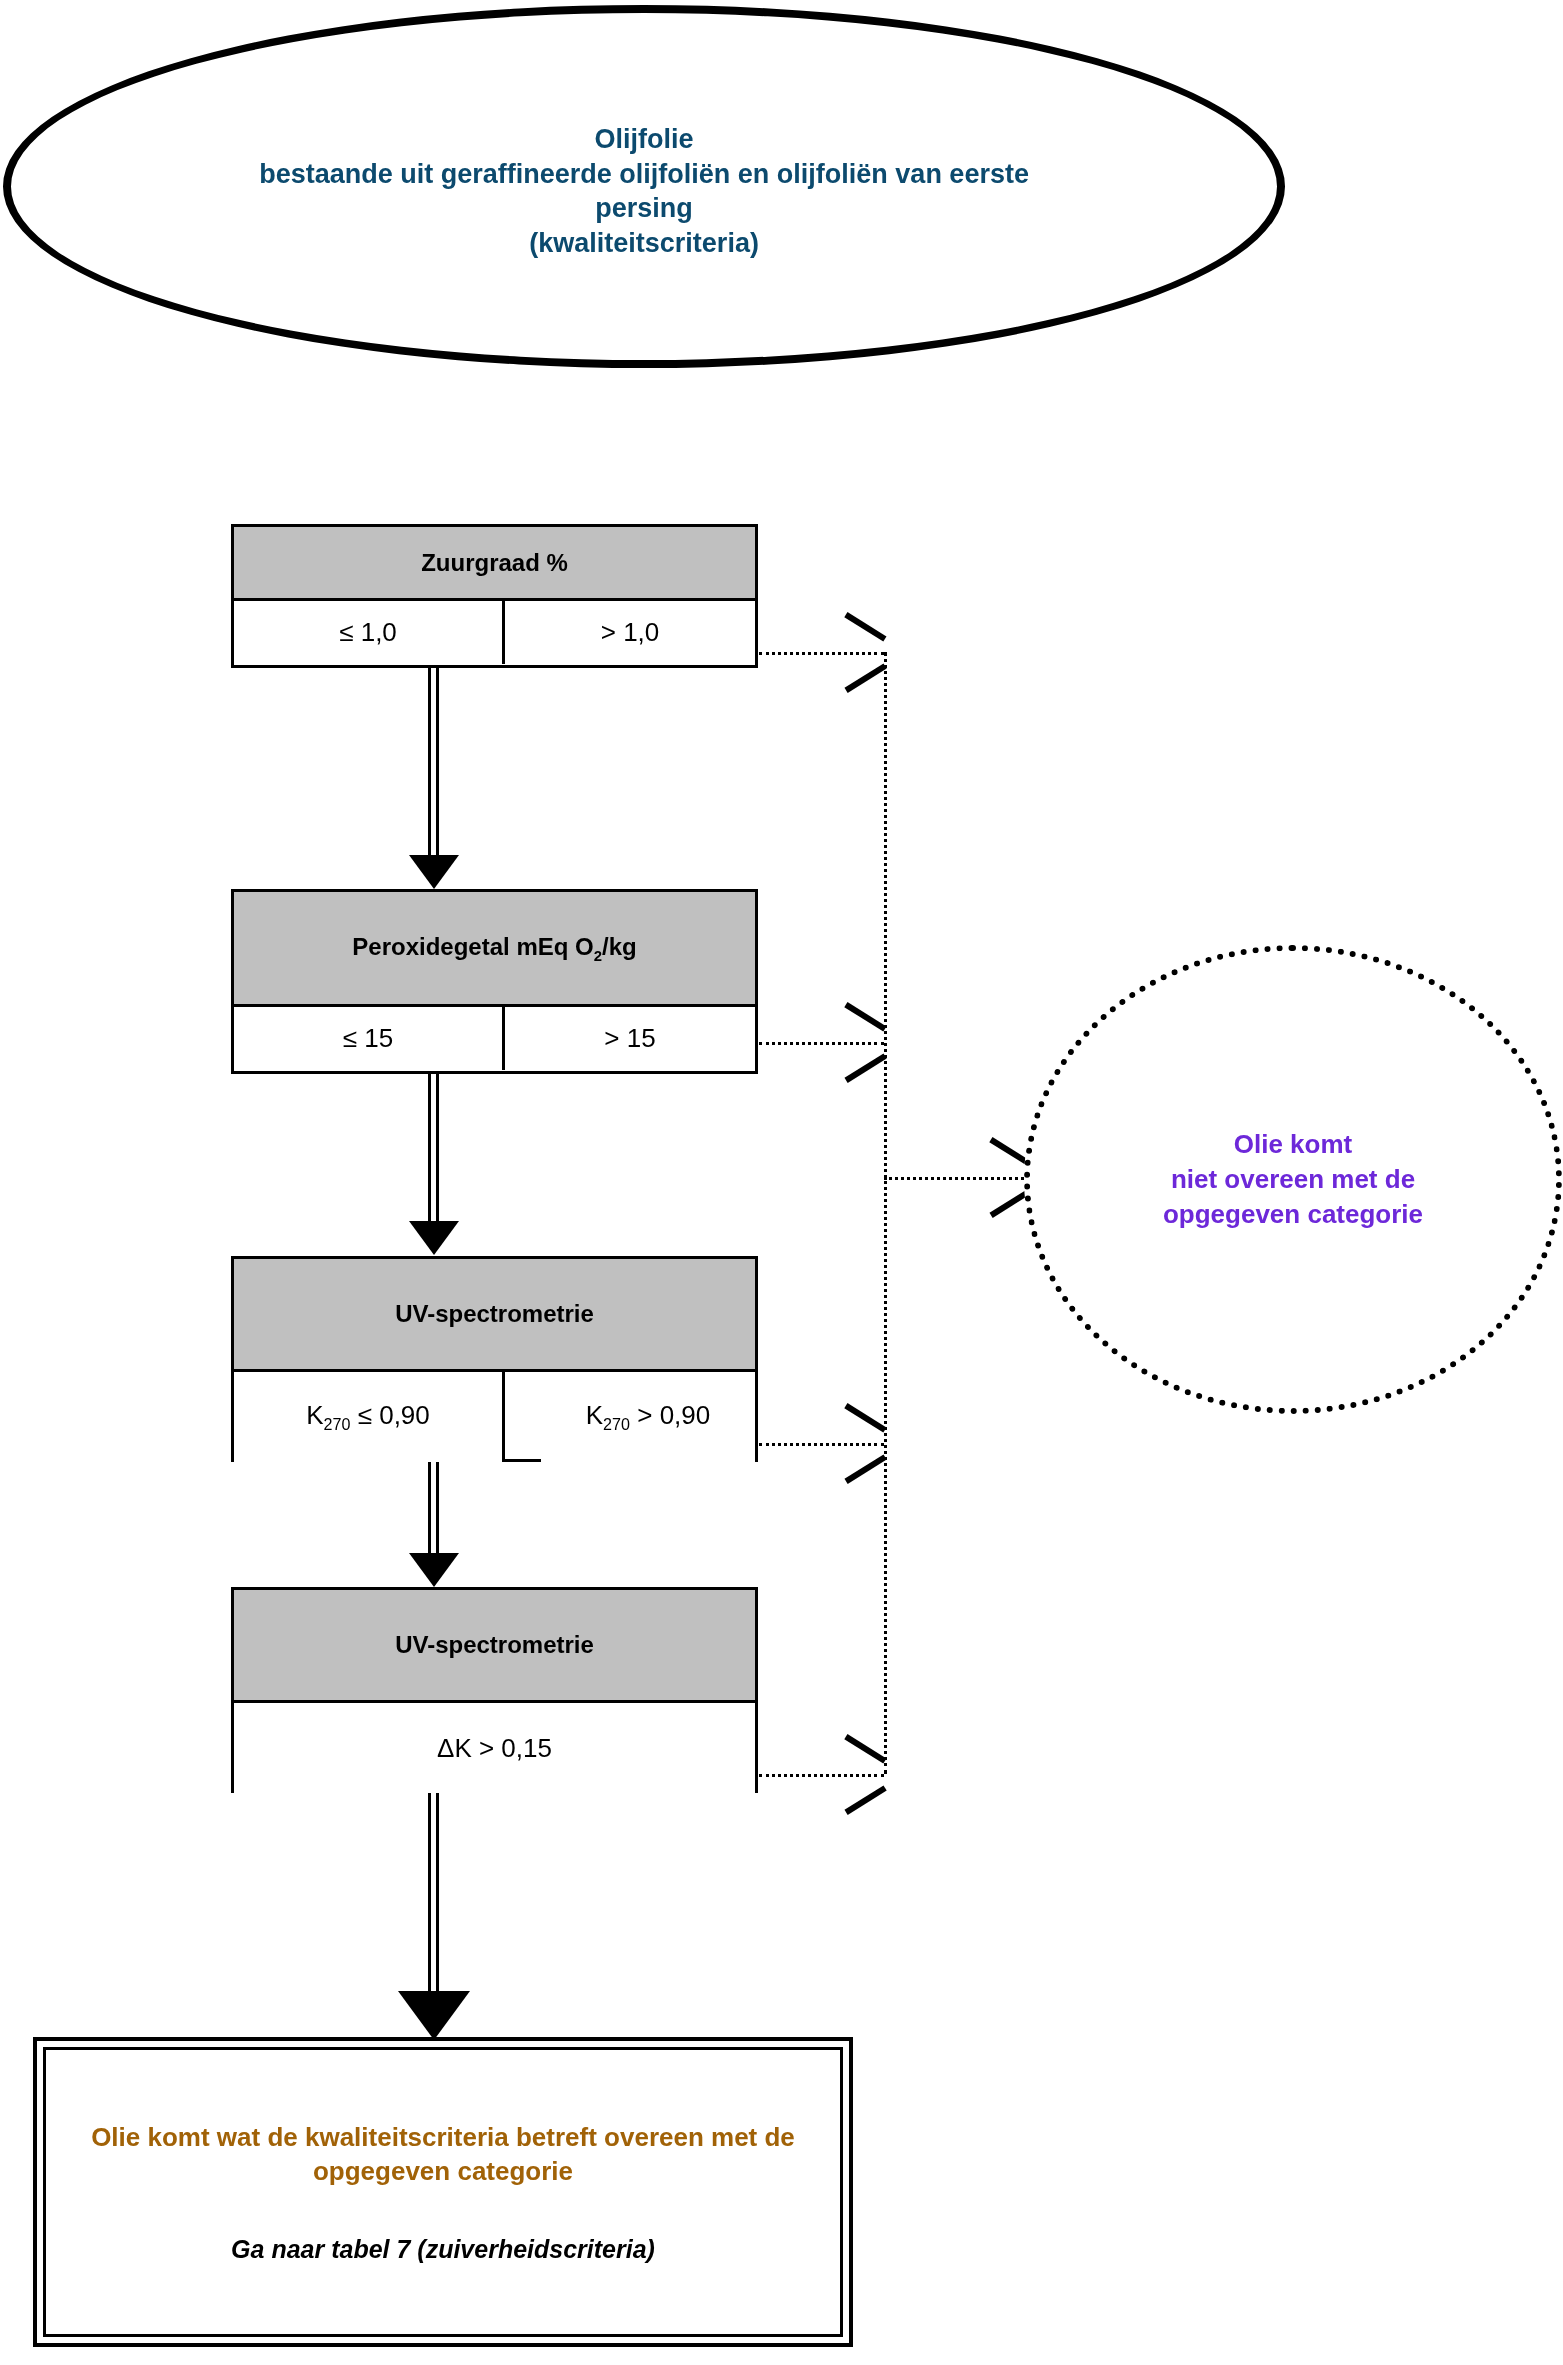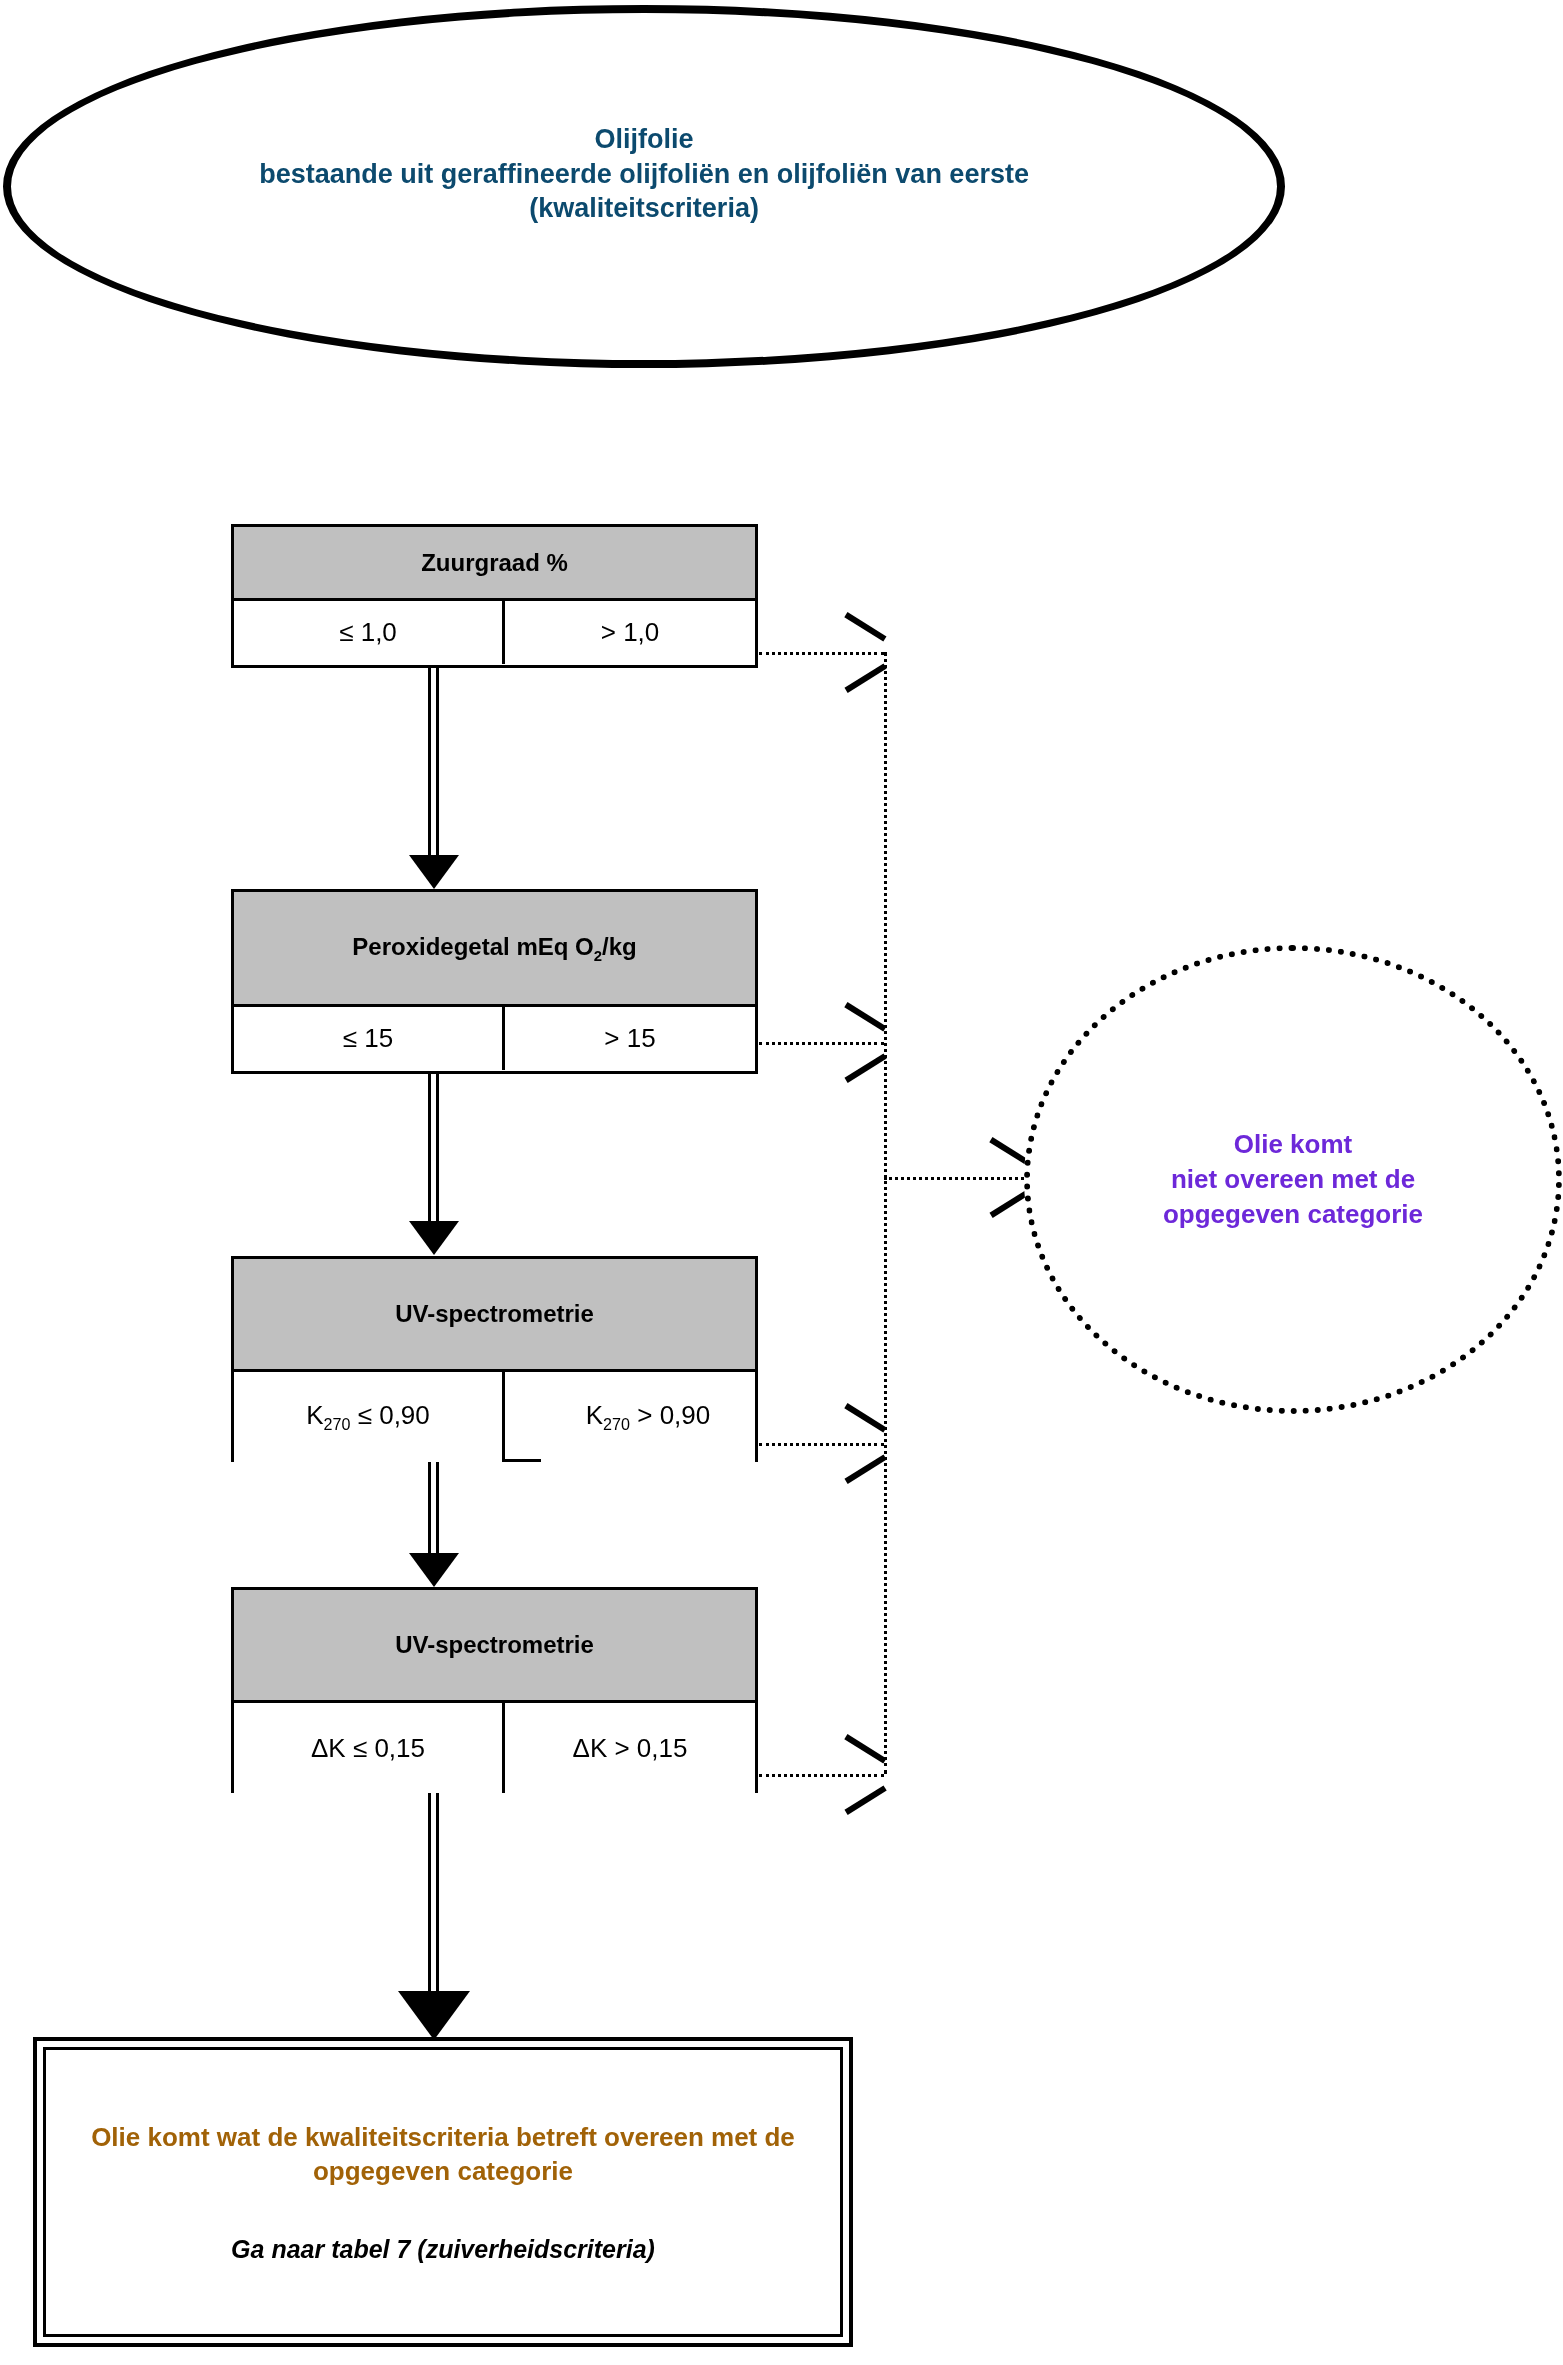--- a/index.html
+++ b/index.html
@@ -198,20 +198,21 @@
 </style>
 </head>
 <body>
 
 <div id="page">
 
   <div class="start-ellipse">
     <div class="ellipse-text">
       <div>Olijfolie</div>
       <div>bestaande uit geraffineerde olijfoliën en olijfoliën van eerste</div>
+      <div>persing</div>
       <div>(kwaliteitscriteria)</div>
     </div>
   </div>
 
   <div class="decision-box" style="left:231px; top:524px; width:527px; height:144px;">
     <div class="decision-header" style="height:74px;">
       <span>Zuurgraad %</span>
     </div>
     <div class="decision-cells">
       <div class="decision-cell left">
@@ -264,23 +265,20 @@
   <div class="flow-connector" style="left:428px; top:1462px; height:125px;">
     <div class="rail" style="height:91px;"></div>
     <div class="head"></div>
   </div>
 
   <div class="decision-box" style="left:231px; top:1587px; width:527px; height:206px;">
     <div class="decision-header" style="height:113px;">
       <span>UV-spectrometrie</span>
     </div>
     <div class="decision-cells" style="height:90px;">
-      <div class="decision-cell left">
-        <span>ΔK ≤ 0,15</span>
-      </div>
       <div class="decision-cell right">
         <span>ΔK &gt; 0,15</span>
       </div>
     </div>
   </div>
 
   <div class="flow-connector big" style="left:428px; top:1793px; height:247px;">
     <div class="rail" style="height:198px;"></div>
     <div class="head"></div>
   </div>

